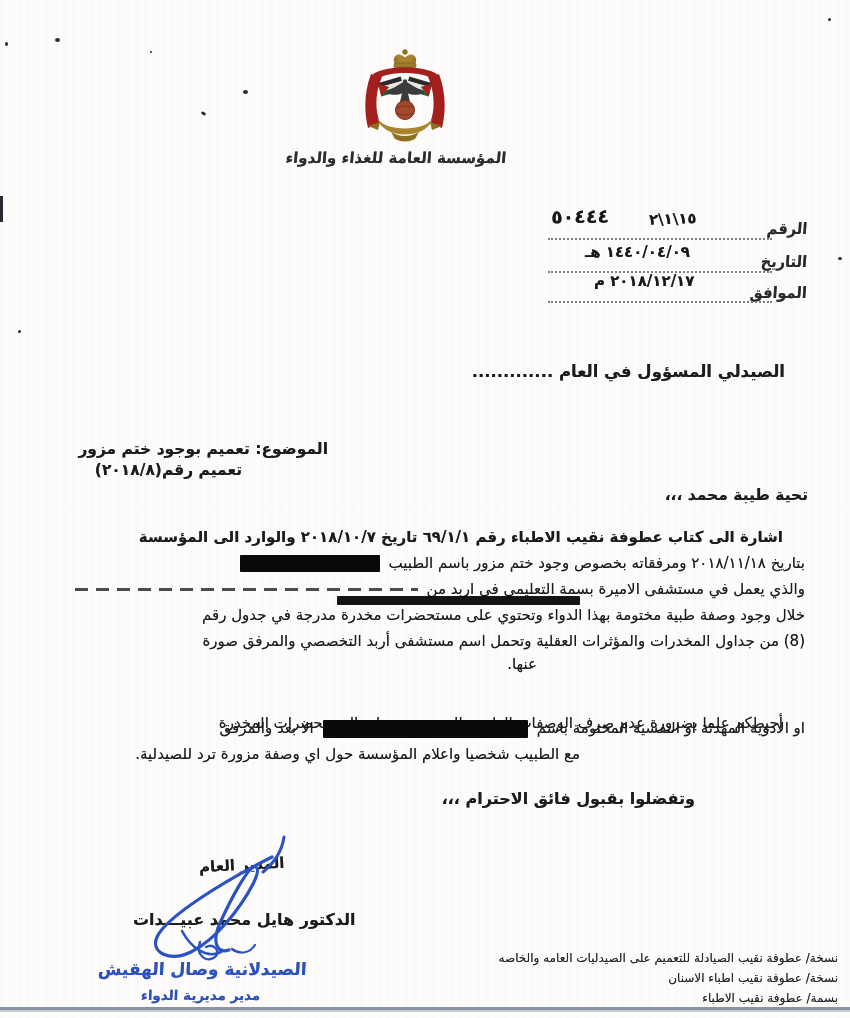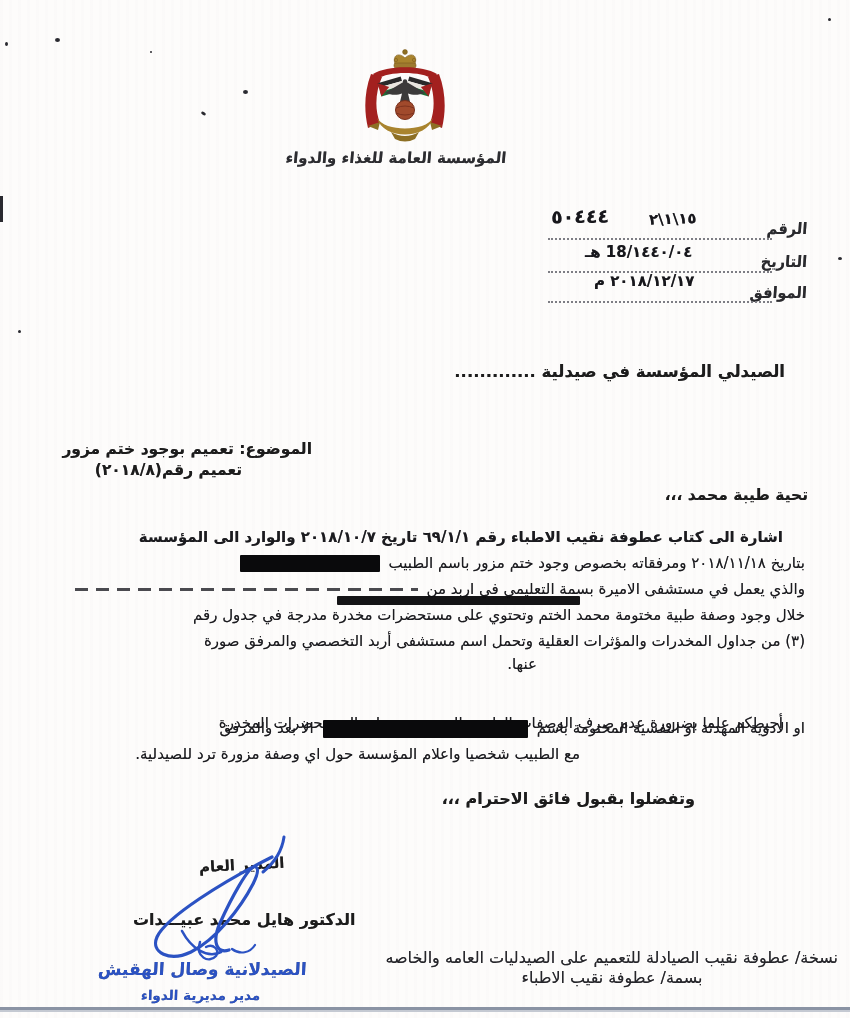--- a/index.html
+++ b/index.html
@@ -24,21 +24,21 @@
   
   .body-line{font-size:15px;line-height:23px;color:#1b1b1f;}
   .flexline{display:flex;align-items:center;direction:rtl;}
   .redact{background:#0a0a0c;border-radius:1px;}
   .dashseg{flex:1;height:3px;align-self:center;margin-inline-start:9px;
     background:repeating-linear-gradient(90deg,#4a4a4f 0 13px,rgba(0,0,0,0) 13px 21px);}
   
   .blue{color:#2b52c3;}
   .stamp1{font-size:17px;font-weight:bold;transform:skewX(-3deg);}
   .stamp2{font-size:13.5px;font-weight:bold;transform:skewX(-2deg);}
-  .copies{font-size:16px;line-height:20px;color:#26262b;text-align:center;}
+  .copies{font-size:12px;line-height:20px;color:#26262b;text-align:right;}
   .speck{position:absolute;background:#2a2a30;border-radius:50%;}
   .edgebar{position:absolute;left:0;width:850px;}
   svg{display:block;}
 </style>
 </head>
 <body>
 
 <div class="page">
 
   <div class="abs" style="left:349px;top:48px;width:112px;height:102px;filter:blur(.3px);">
@@ -82,50 +82,50 @@
       <path d="M42 84 q14 8 28 0 l-4 7 q-10 5 -20 0 Z" fill="#8d6f24"></path>
     </svg>
   </div>
   <div class="abs rtl b scan" style="left:285px;top:149px;width:222px;text-align:center;font-size:15px;color:#2c2c30;transform:skewX(-5deg);">المؤسسة العامة للغذاء والدواء</div>
 
   <div class="abs hand scan" dir="ltr" style="left:649px;top:210px;font-size:15px;transform:rotate(-2deg);">١٥\١\٢</div>
   <div class="abs hand scan" style="left:551px;top:205px;font-size:19px;letter-spacing:2.5px;transform:rotate(-1deg);">٥٠٤٤٤</div>
   <div class="abs rtl ref-label scan" style="right:43px;top:221px;">الرقم</div>
   <div class="abs dotline" style="left:548px;top:238px;width:224px;"></div>
 
-  <div class="abs rtl hand scan" style="left:585px;top:243px;font-size:15px;">١٤٤٠/٠٤/18 هـ</div>
+  <div class="abs rtl hand scan" style="left:585px;top:243px;font-size:15px;">١٤٤٠/٠٤/٠٩ هـ</div>
   <div class="abs rtl ref-label scan" style="right:43px;top:254px;">التاريخ</div>
   <div class="abs dotline" style="left:548px;top:271px;width:224px;"></div>
 
   <div class="abs rtl hand scan" style="left:594px;top:272px;font-size:15px;">٢٠١٨/١٢/١٧ م</div>
   <div class="abs rtl ref-label scan" style="right:43px;top:285px;">الموافق</div>
   <div class="abs dotline" style="left:548px;top:301px;width:224px;"></div>
 
-  <div class="abs rtl b nw scan" style="right:65px;top:362px;font-size:16.5px;">الصيدلي المؤسسة في صيدلية .............</div>
+  <div class="abs rtl b nw scan" style="right:65px;top:362px;font-size:16.5px;">الصيدلي المسؤول في العام .............</div>
 
-  <div class="abs rtl b nw scan" style="right:538px;top:440px;font-size:15.5px;">الموضوع: تعميم بوجود ختم مزور</div>
+  <div class="abs rtl b nw scan" style="right:522px;top:440px;font-size:15.5px;">الموضوع: تعميم بوجود ختم مزور</div>
   <div class="abs rtl b nw scan" style="right:608px;top:461px;font-size:15.5px;">تعميم رقم(٢٠١٨/٨)</div>
 
   <div class="abs rtl b nw scan" style="right:42px;top:486px;font-size:15.5px;">تحية طيبة محمد ،،،</div>
 
   <div class="abs rtl nw body-line scan" style="right:67px;top:526px;font-weight:bold;">اشارة الى كتاب عطوفة نقيب الاطباء رقم ٦٩/١/١ تاريخ ٢٠١٨/١٠/٧ والوارد الى المؤسسة</div>
 
   <div class="abs flexline" style="left:75px;right:45px;top:552px;">
     <span class="body-line nw scan">بتاريخ ٢٠١٨/١١/١٨ ومرفقاته بخصوص وجود ختم مزور باسم الطبيب</span>
     <span class="redact" style="flex:1;height:17px;margin-inline-start:8px;max-width:140px;"></span>
   </div>
 
   <div class="abs flexline" style="left:75px;right:45px;top:578px;">
     <span class="body-line nw scan">والذي يعمل في مستشفى الاميرة بسمة التعليمي في اربد من</span>
     <span class="dashseg"></span>
   </div>
   <div class="abs redact" style="left:337px;top:596px;width:243px;height:9px;opacity:.96;"></div>
 
-  <div class="abs rtl nw body-line scan" style="right:45px;top:604px;">خلال وجود وصفة طبية مختومة محمد الختم وتحتوي على مستحضرات مخدرة مدرجة في جدول رقم</div>
-  <div class="abs rtl nw body-line scan" style="right:45px;top:630px;">(٣) من جداول المخدرات والمؤثرات العقلية وتحمل اسم مستشفى أربد التخصصي والمرفق صورة</div>
+  <div class="abs rtl nw body-line scan" style="right:45px;top:604px;">خلال وجود وصفة طبية مختومة بهذا الدواء وتحتوي على مستحضرات مخدرة مدرجة في جدول رقم</div>
+  <div class="abs rtl nw body-line scan" style="right:45px;top:630px;">(8) من جداول المخدرات والمؤثرات العقلية وتحمل اسم مستشفى أربد التخصصي والمرفق صورة</div>
   <div class="abs rtl nw body-line scan" style="right:313px;top:653px;">عنها.</div>
 
   <div class="abs rtl nw body-line scan" style="right:67px;top:712px;text-align:center;">أحيطكم علما بضرورة عدم صرف الوصفات الطبية والتي تحتوي على المستحضرات المخدرة</div>
 
   <div class="abs flexline" style="left:78px;right:45px;top:717px;">
     <span class="body-line nw scan">او الادوية المهدئة او النفسية المختومة باسم</span>
     <span class="redact" style="flex:1;height:18px;margin-inline:9px;max-width:205px;"></span>
     <span class="body-line nw scan">الا بعد والمرفق</span>
   </div>
 
@@ -145,20 +145,21 @@
       <path d="M88 111 C83 126 97 133 104 125 C108 119 101 112 94 116" stroke-width="2.4"></path>
       <path d="M120 118 C128 124 138 122 143 114" stroke-width="2.2"></path>
     </svg>
   </div>
 
   <div class="abs rtl nw blue stamp1 scan" style="left:98px;top:959px;">الصيدلانية وصال الهقيش</div>
   <div class="abs rtl nw blue stamp2 scan" style="left:141px;top:987px;">مدير مديرية الدواء</div>
 
   <div class="abs" style="right:12px;top:948px;width:452px;">
     <div class="rtl nw copies scan">نسخة/ عطوفة نقيب الصيادلة للتعميم على الصيدليات العامه والخاصه</div>
+    <div class="rtl nw copies scan">نسخة/ عطوفة نقيب اطباء الاسنان</div>
     <div class="rtl nw copies scan">بسمة/ عطوفة نقيب الاطباء</div>
   </div>
 
   <div class="speck" style="left:5px;top:42px;width:3px;height:4px;"></div>
   <div class="speck" style="left:55px;top:38px;width:5px;height:4px;"></div>
   <div class="speck" style="left:150px;top:51px;width:2px;height:2px;"></div>
   <div class="speck" style="left:243px;top:90px;width:5px;height:4px;"></div>
   <div class="speck" style="left:201px;top:112px;width:5px;height:3px;transform:rotate(30deg);"></div>
   <div class="speck" style="left:828px;top:18px;width:3px;height:3px;"></div>
   <div class="speck" style="left:0px;top:196px;width:3px;height:26px;border-radius:0;"></div>

